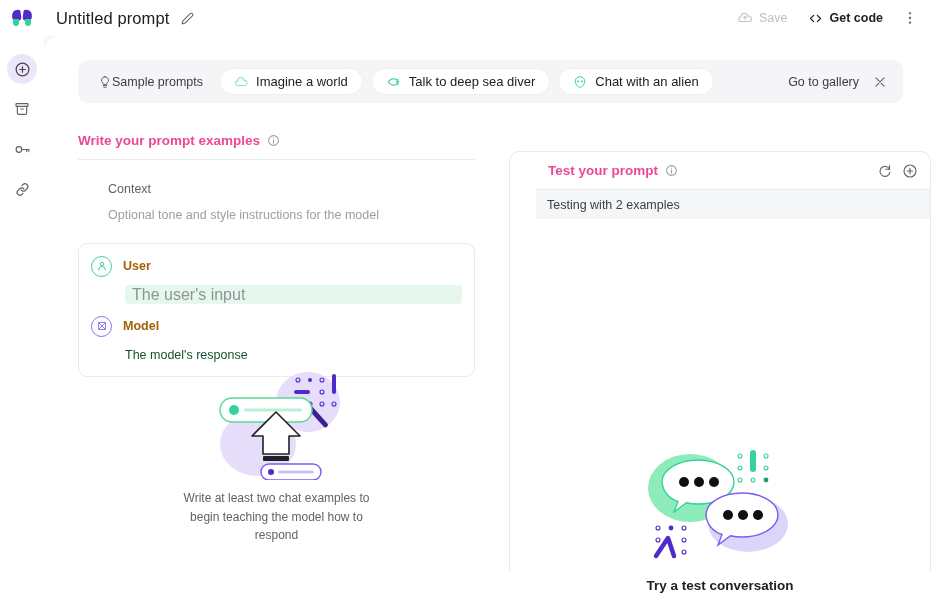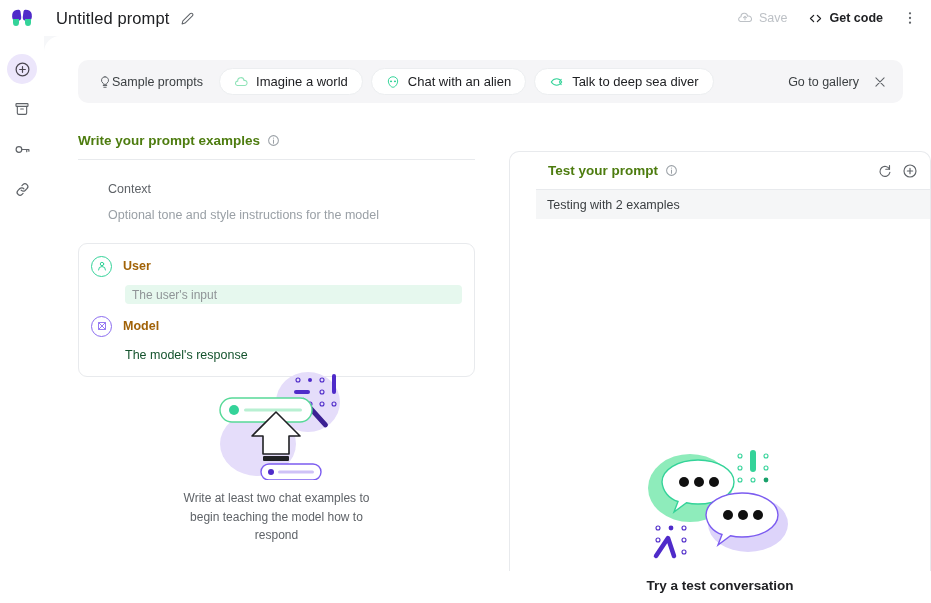--- a/index.html
+++ b/index.html
@@ -108,21 +108,21 @@
   .left-panel { position: absolute; left: 0; top: 0; width: 465px; height: 481px; }
   .right-panel {
     position: absolute; left: 465px; top: 29px; width: 422px; height: 420px;
     border: 1px solid #e8eaed; border-top-left-radius: 10px; border-top-right-radius: 10px;
     background: #ffffff; border-bottom: none; padding-left: 26px;
   }
 
   .panel-head {
     display: flex; align-items: center;
     padding: 0 12px; height: 37px;
-    font-size: 13.5px; color: #4d7c0f; font-weight: 600;
+    font-size: 13.5px; color: #ec4899; font-weight: 600;
   }
   .left-panel .panel-head { padding-left: 34px; }
   .panel-head .info { margin-left: 7px; color: #9aa0a6; display:flex; }
   .head-actions { margin-left: auto; display: flex; align-items: center; gap: 10px; color: #5f6368; }
   .head-actions > span { cursor: pointer; display: flex; }
   .divider { height: 1px; background: #e8eaed; margin: 0 34px; }
   .divider.full { margin: 0; }
 
   .testing-strip {
     background: #f5f6f7; height: 29px;
@@ -148,21 +148,21 @@
     border: 1.3px solid #34d399; color: #34d399;
     display: flex; align-items: center; justify-content: center;
     flex: none;
   }
   .avatar.model { border-color: #8b6cf0; color: #8b6cf0; }
   .ex-name { margin-left: 11px; font-size: 12.5px; font-weight: 600; color: #a16207; }
   .ex-input {
     margin: 7px 12px 0 46px; height: 19px;
     background: #e6f8ee; border-radius: 4px;
     display: flex; align-items: center; padding-left: 7px;
-    font-size: 12px; color: #8f9497; cursor: text;
+    font-size: 16px; color: #8f9497; cursor: text;
   }
   .ex-resp { margin: 10px 12px 0 46px; font-size: 12.5px; color: #14532d; cursor: text; }
   .ex-gap { height: 10px; }
 
   
   .empty { text-align: center; }
   .empty-title { font-size: 13.5px; font-weight: 600; color: #202124; }
   .empty-sub { font-size: 12px; color: #5f6368; line-height: 1.55; margin-top: 9px; }
 
   .left-empty { position: absolute; left: 0; top: 240px; width: 465px; }
@@ -270,37 +270,37 @@
         <span>
           <svg width="14" height="14" viewBox="0 0 24 24" fill="none" stroke="#8fe3b8" stroke-width="1.8" stroke-linecap="round" stroke-linejoin="round">
             <path d="M5.5 18a3.8 3.8 0 0 1 .9-7.5A5.3 5.3 0 0 1 17 9.3 3.7 3.7 0 0 1 18.8 18z"></path>
           </svg>
         </span>
         <span>Imagine a world</span>
       </div>
 
       <div class="chip">
         <span>
+          <svg width="15" height="14" viewBox="0 0 24 24" fill="none" stroke="#34d399" stroke-width="1.8" stroke-linecap="round" stroke-linejoin="round">
+            <path d="M3 12c2.5-3.8 6.2-5.5 9.5-5.5 3.4 0 6.3 2 8.5 5.5-2.2 3.5-5.1 5.5-8.5 5.5C9.2 17.5 5.5 15.8 3 12z"></path>
+            <path d="M20 7.5 17 12l3 4.5"></path>
+          </svg>
+        </span>
+        <span>Talk to deep sea diver</span>
+      </div>
+
+      <div class="chip">
+        <span>
           <svg width="14" height="14" viewBox="0 0 24 24" fill="none" stroke="#34d399" stroke-width="1.7" stroke-linejoin="round">
             <path d="M12 3c4.6 0 8 3.2 8 7.3 0 4.8-4 10.7-8 10.7S4 15.1 4 10.3C4 6.2 7.4 3 12 3z"></path>
             <ellipse cx="8.6" cy="11" rx="1.9" ry="1.4" fill="#34d399" stroke="none"></ellipse>
             <ellipse cx="15.4" cy="11" rx="1.9" ry="1.4" fill="#34d399" stroke="none"></ellipse>
           </svg>
         </span>
         <span>Chat with an alien</span>
-      </div>
-
-      <div class="chip">
-        <span>
-          <svg width="15" height="14" viewBox="0 0 24 24" fill="none" stroke="#34d399" stroke-width="1.8" stroke-linecap="round" stroke-linejoin="round">
-            <path d="M3 12c2.5-3.8 6.2-5.5 9.5-5.5 3.4 0 6.3 2 8.5 5.5-2.2 3.5-5.1 5.5-8.5 5.5C9.2 17.5 5.5 15.8 3 12z"></path>
-            <path d="M20 7.5 17 12l3 4.5"></path>
-          </svg>
-        </span>
-        <span>Talk to deep sea diver</span>
       </div>
 
       <div class="bar-right">
         <span class="gallery-link">Go to gallery</span>
         <span class="close-x">
           <svg width="14" height="14" viewBox="0 0 24 24" fill="none" stroke="#5f6368" stroke-width="1.8" stroke-linecap="round">
             <path d="M5 5l14 14M19 5L5 19"></path>
           </svg>
         </span>
       </div>

